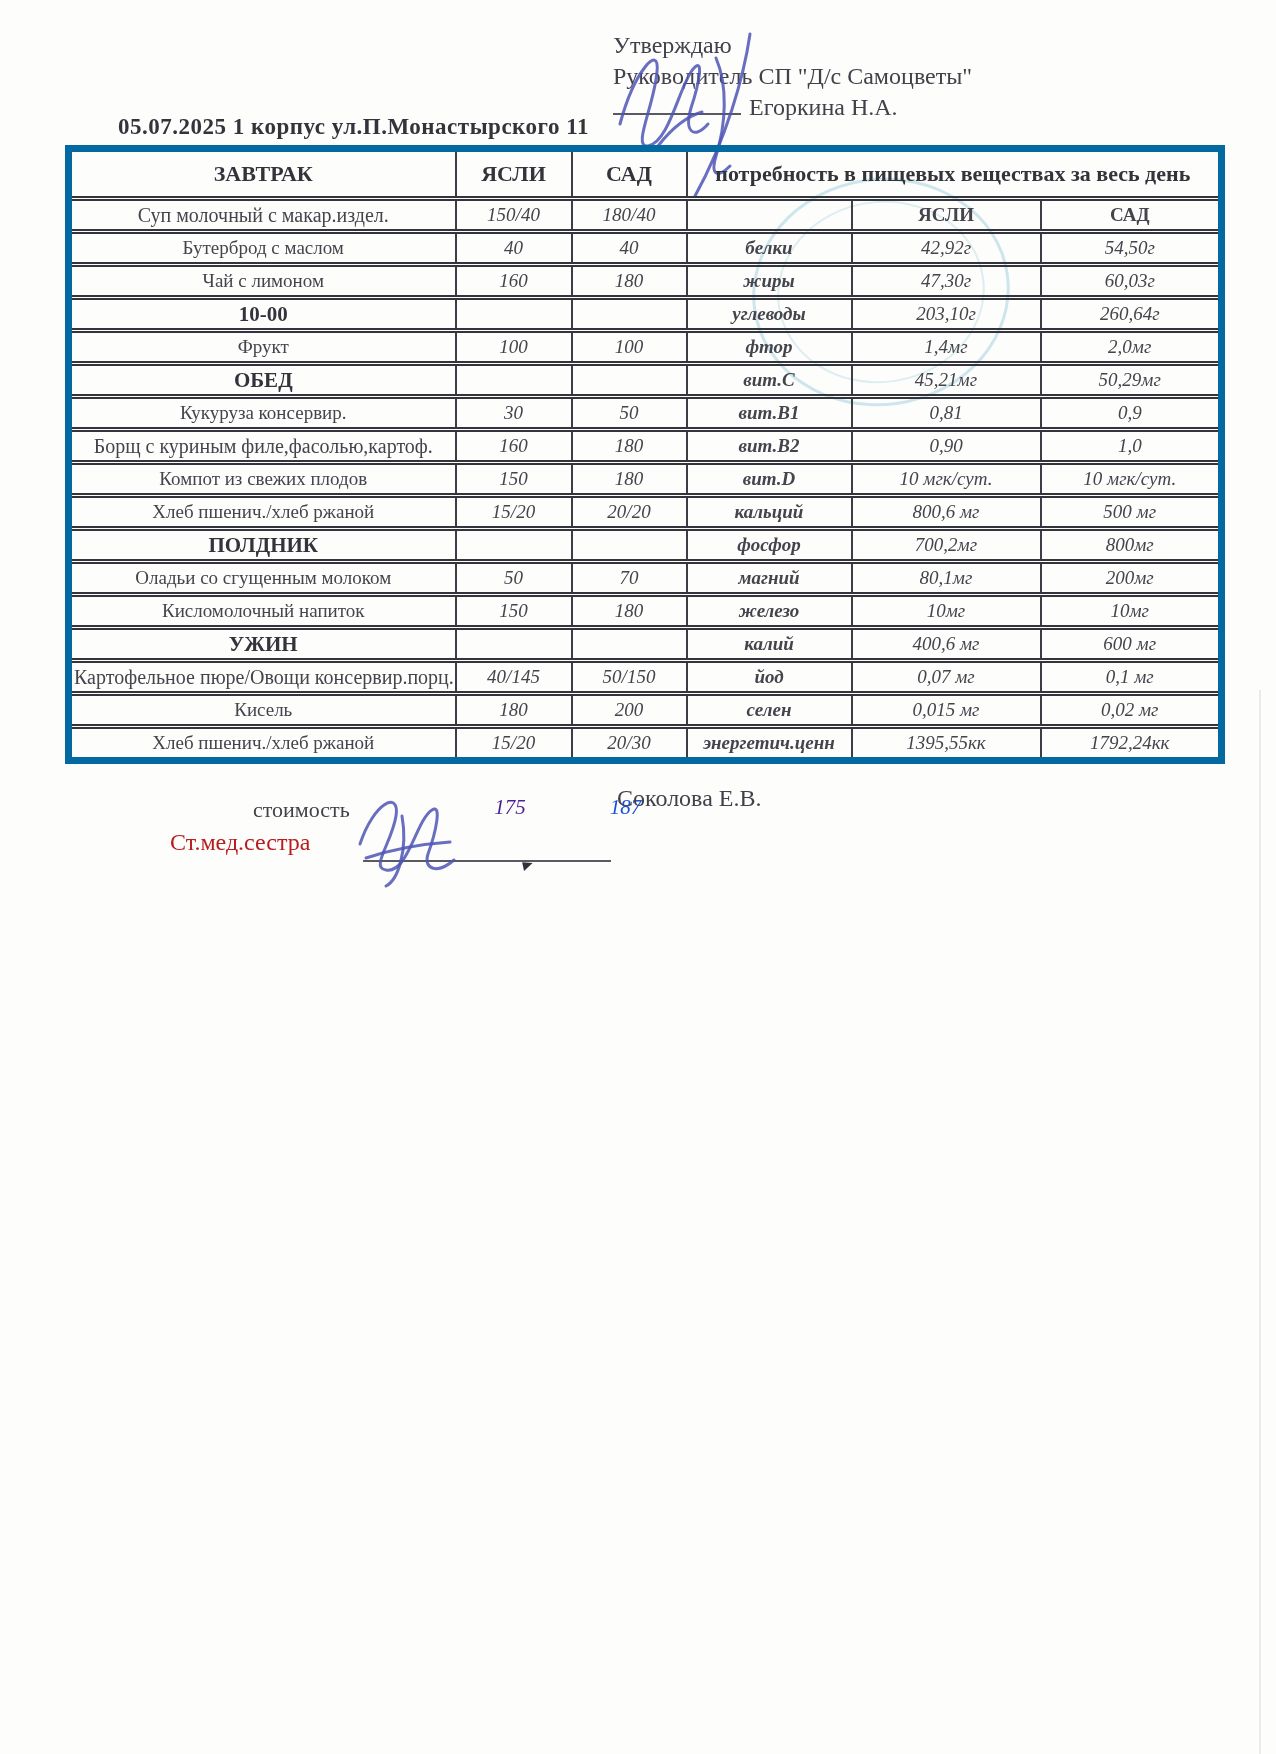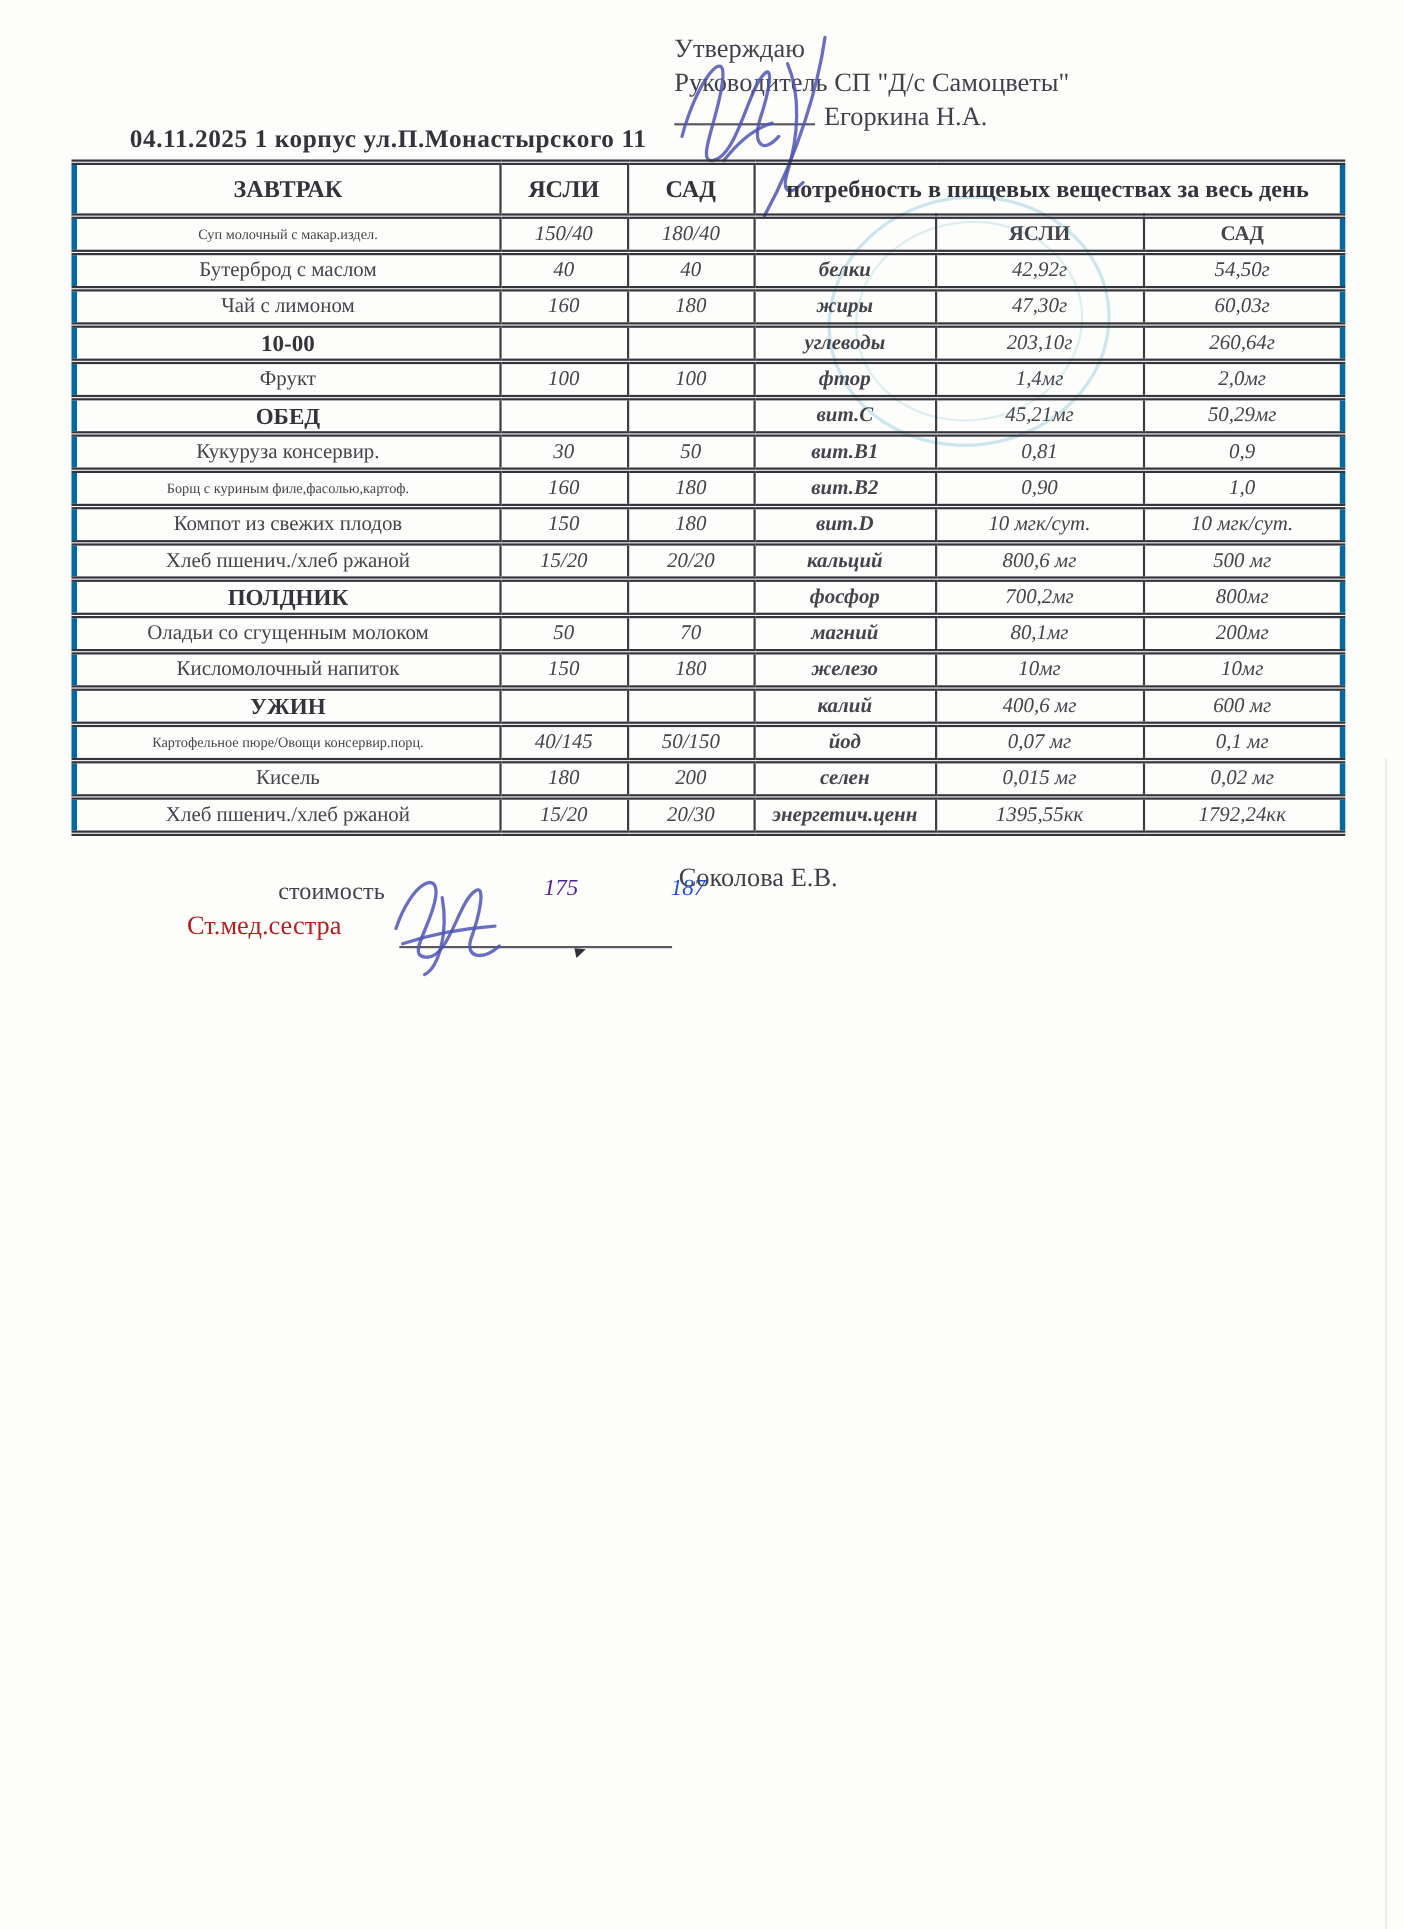--- a/index.html
+++ b/index.html
@@ -36,25 +36,25 @@
     position:absolute;left:65px;top:145px;width:1153px;
     border-collapse:collapse;table-layout:fixed;
   }
   table.menu td,table.menu th{
     border-left:2px solid #3d3d45;border-right:2px solid #3d3d45;
     border-top:5px double #34343c;border-bottom:5px double #34343c;
     text-align:center;vertical-align:middle;padding:0 2px;
     overflow:hidden;white-space:nowrap;height:28px;
     font-size:19px;color:#44444d;
   }
-  table.menu{border:5px solid #0369a1;}
+  table.menu{border:7px solid #0369a1;}
   table.menu thead th{height:44px;font-size:22px;font-weight:bold;color:#33333c;}
   th.needs{font-size:20px;}
   td.meal{font-size:19px;}
-  td.meal.small{font-size:13px;}
+  td.meal.small{font-size:20px;}
   td.meal.section{font-weight:bold;font-size:21px;color:#33333c;}
   td.qty,td.nval{font-style:italic;color:#52525c;}
   td.nutrient{font-weight:bold;font-style:italic;color:#3a3a42;font-family:Liberation Serif, serif;}
   td.subhead{font-weight:bold;font-size:20px;color:#33333c;}
 
   
   .cost-label{left:253px;top:797px;font-size:22px;color:#41414b;}
   .cost-yasli{left:452px;top:795px;width:116px;text-align:center;font-size:21px;font-style:italic;color:#4c1d95;}
   .cost-sad{left:568px;top:795px;width:115px;text-align:center;font-size:21px;font-style:italic;color:#1d4ed8;}
   .nurse-label{left:170px;top:829px;font-size:24px;color:#b91c1c;}
@@ -77,21 +77,21 @@
   <div class="row3"><span class="sig-line"></span><span>Егоркина Н.А.</span></div>
 </div>
 
 <svg class="abs pen" style="left:598px;top:28px;" width="230" height="176" viewBox="0 0 230 176">
   <path d="M22,96 C36,44 62,14 59,44 C56,78 34,120 50,118 C72,114 82,54 96,40 C106,29 101,56 93,80 C86,104 96,112 110,96"></path>
   <path d="M60,118 C74,100 90,88 104,84"></path>
   <path d="M152,6 C146,48 128,112 97,168"></path>
   <path d="M118,30 C130,58 128,96 118,128 C112,148 120,150 132,138"></path>
 </svg>
 
-<div class="abs date-line">04.11.2025 1 корпус ул.П.Монастырского 11</div>
+<div class="abs date-line">05.07.2025 1 корпус ул.П.Монастырского 11</div>
 
 <div class="abs stamp"></div>
 
 <table class="menu">
   <colgroup>
     <col style="width:387px">
       <col style="width:116px">
       <col style="width:115px">
     <col style="width:165px">
       <col style="width:189px">

